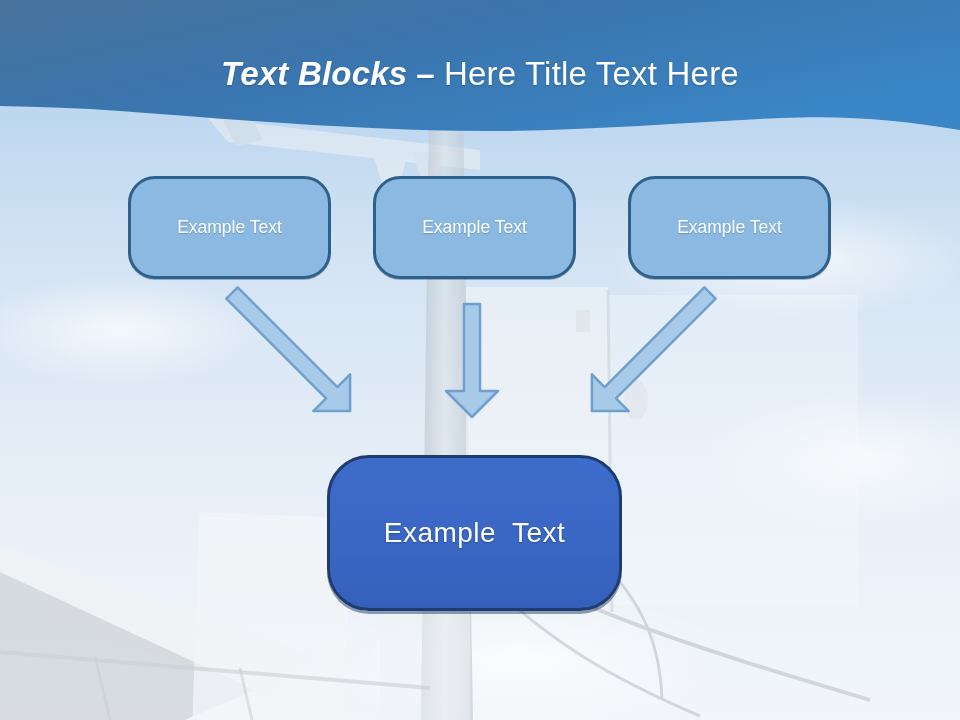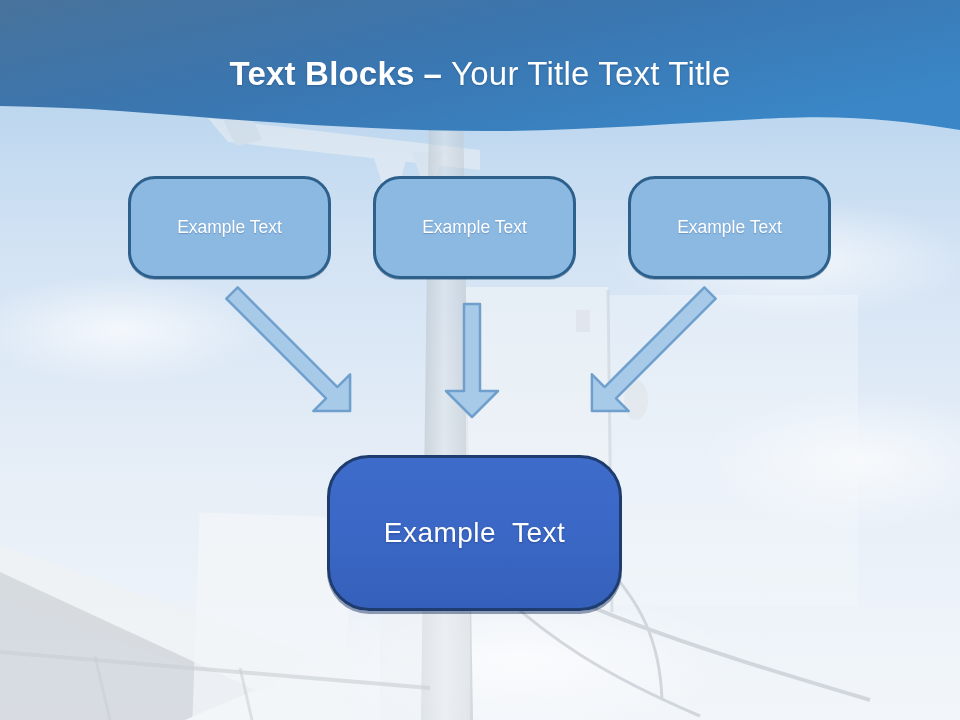--- a/index.html
+++ b/index.html
@@ -13,21 +13,21 @@
   .bg-photo{position:absolute;inset:0;z-index:0;}
 
   
   .header-wave{position:absolute;top:0;left:0;z-index:3;pointer-events:none;}
   .title{
     position:absolute;top:54px;left:0;width:960px;z-index:4;
     text-align:center;color:#fff;font-size:33px;line-height:40px;
     text-shadow:0 1px 2px rgba(10,40,80,.28);
     letter-spacing:.2px;
   }
-  .title-bold{font-weight:bold;}
+  .title-bold{font-weight:bold;font-style:italic;}
   .title-sep{font-weight:bold;margin:0 9px;}
 
   
   .top-block{
     position:absolute;z-index:2;width:203px;height:103px;top:176px;
     background:#8cb9e2;border:3px solid #2e608c;border-radius:27px;
     display:flex;align-items:center;justify-content:center;
     color:#fff;font-size:17.5px;
     text-shadow:0 1px 1px rgba(40,80,130,.35);
     box-shadow:0 1px 0 rgba(30,70,110,.35);
@@ -142,16 +142,16 @@
       </linearGradient>
     </defs>
     <path fill="url(#hdr)" d="M0,0 H960 V130
              C900,120 850,115 780,118
              C690,122 600,130 500,131
              C380,132 240,120 120,111
              C80,108 40,107 0,106 Z"></path>
   </svg>
 
   <div class="title">
-    <span class="title-bold">Text Blocks</span><span class="title-sep">–</span><span class="title-rest">Your Title Text Title</span>
+    <span class="title-bold">Text Blocks</span><span class="title-sep">–</span><span class="title-rest">Here Title Text Here</span>
   </div>
 
 </div>
 
 </body></html>

